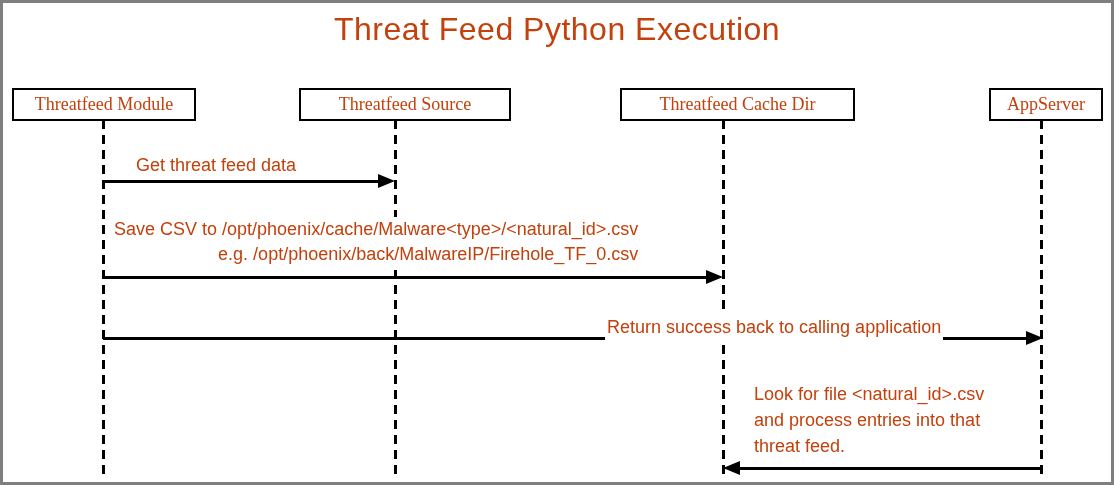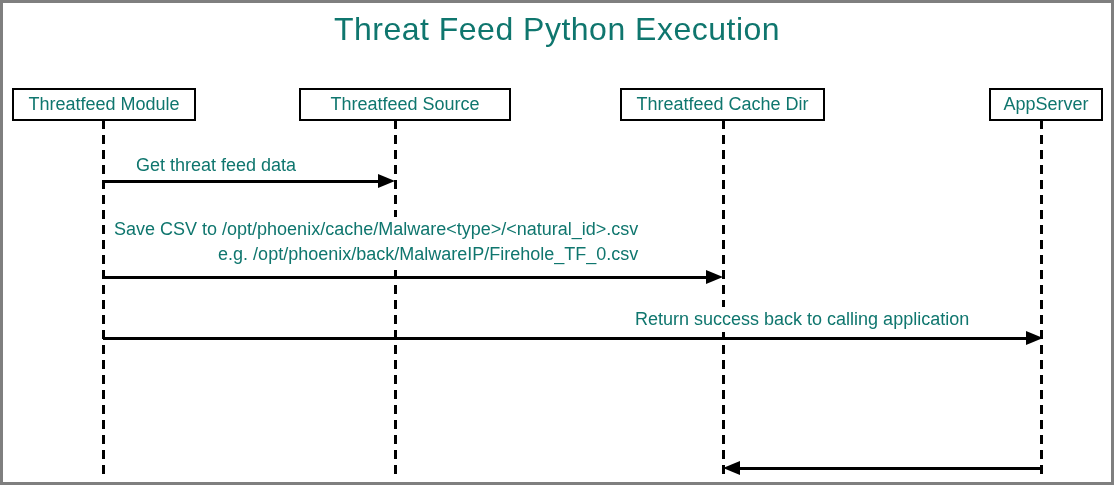--- a/index.html
+++ b/index.html
@@ -2,21 +2,21 @@
 <html><head>
 <meta charset="utf-8">
 <style>
   html, body { margin: 0; padding: 0; background: #fff; }
   .frame {
     position: relative;
     width: 1114px;
     height: 485px;
     background: #ffffff;
     font-family: "Liberation Sans", sans-serif;
-    color: #0f766e;
+    color: #c2410c;
     overflow: hidden;
   }
   .border-overlay {
     position: absolute;
     inset: 0;
     border: 3px solid #7f7f7f;
     pointer-events: none;
     z-index: 50;
   }
   .title {
@@ -35,24 +35,25 @@
     height: 33px;
     box-sizing: border-box;
     border: 2px solid #000;
     background: #fff;
     display: flex;
     align-items: center;
     justify-content: center;
     font-size: 18px;
     white-space: nowrap;
     z-index: 5;
+    font-family: Liberation Serif, serif;
   }
   .actor-0 { left: 12px;  width: 184px; }
   .actor-1 { left: 299px; width: 212px; }
-  .actor-2 { left: 620px; width: 205px; }
+  .actor-2 { left: 620px; width: 235px; }
   .actor-3 { left: 989px; width: 114px; }
   .lifeline {
     position: absolute;
     top: 120px;
     height: 359px;
     width: 3px;
     background: repeating-linear-gradient(180deg, #000 0 9px, transparent 9px 15px);
     z-index: 1;
   }
   .lifeline-0 { left: 102px; }
@@ -92,21 +93,21 @@
     position: absolute;
     font-size: 18px;
     line-height: 25px;
     background: #fff;
     white-space: nowrap;
     z-index: 4;
     padding: 0 2px;
   }
   .msg-0 { left: 134px; top: 153px; }
   .msg-1 { left: 112px; top: 217px; text-align: right; }
-  .msg-2 { left: 605px; top: 307px; margin-left: 28px; }
+  .msg-2 { left: 605px; top: 315px; }
   .msg-3 { left: 752px; top: 381px; line-height: 26px; }
 </style>
 </head>
 <body>
 
 <div class="frame">
   <div class="border-overlay"></div>
 
   <div class="title">Threat Feed Python Execution</div>
 
@@ -146,17 +147,22 @@
   </div>
 
   <div class="msg msg-2">
     <div>Return success back to calling application</div>
   </div>
   <div class="arrow arrow-2">
     <span class="shaft"></span>
     <span class="head-r"></span>
   </div>
 
+  <div class="msg msg-3">
+    <div>Look for file &lt;natural_id&gt;.csv</div>
+    <div>and process entries into that</div>
+    <div>threat feed.</div>
+  </div>
   <div class="arrow left arrow-3">
     <span class="shaft"></span>
     <span class="head-l"></span>
   </div>
 </div>
 
 </body></html>

